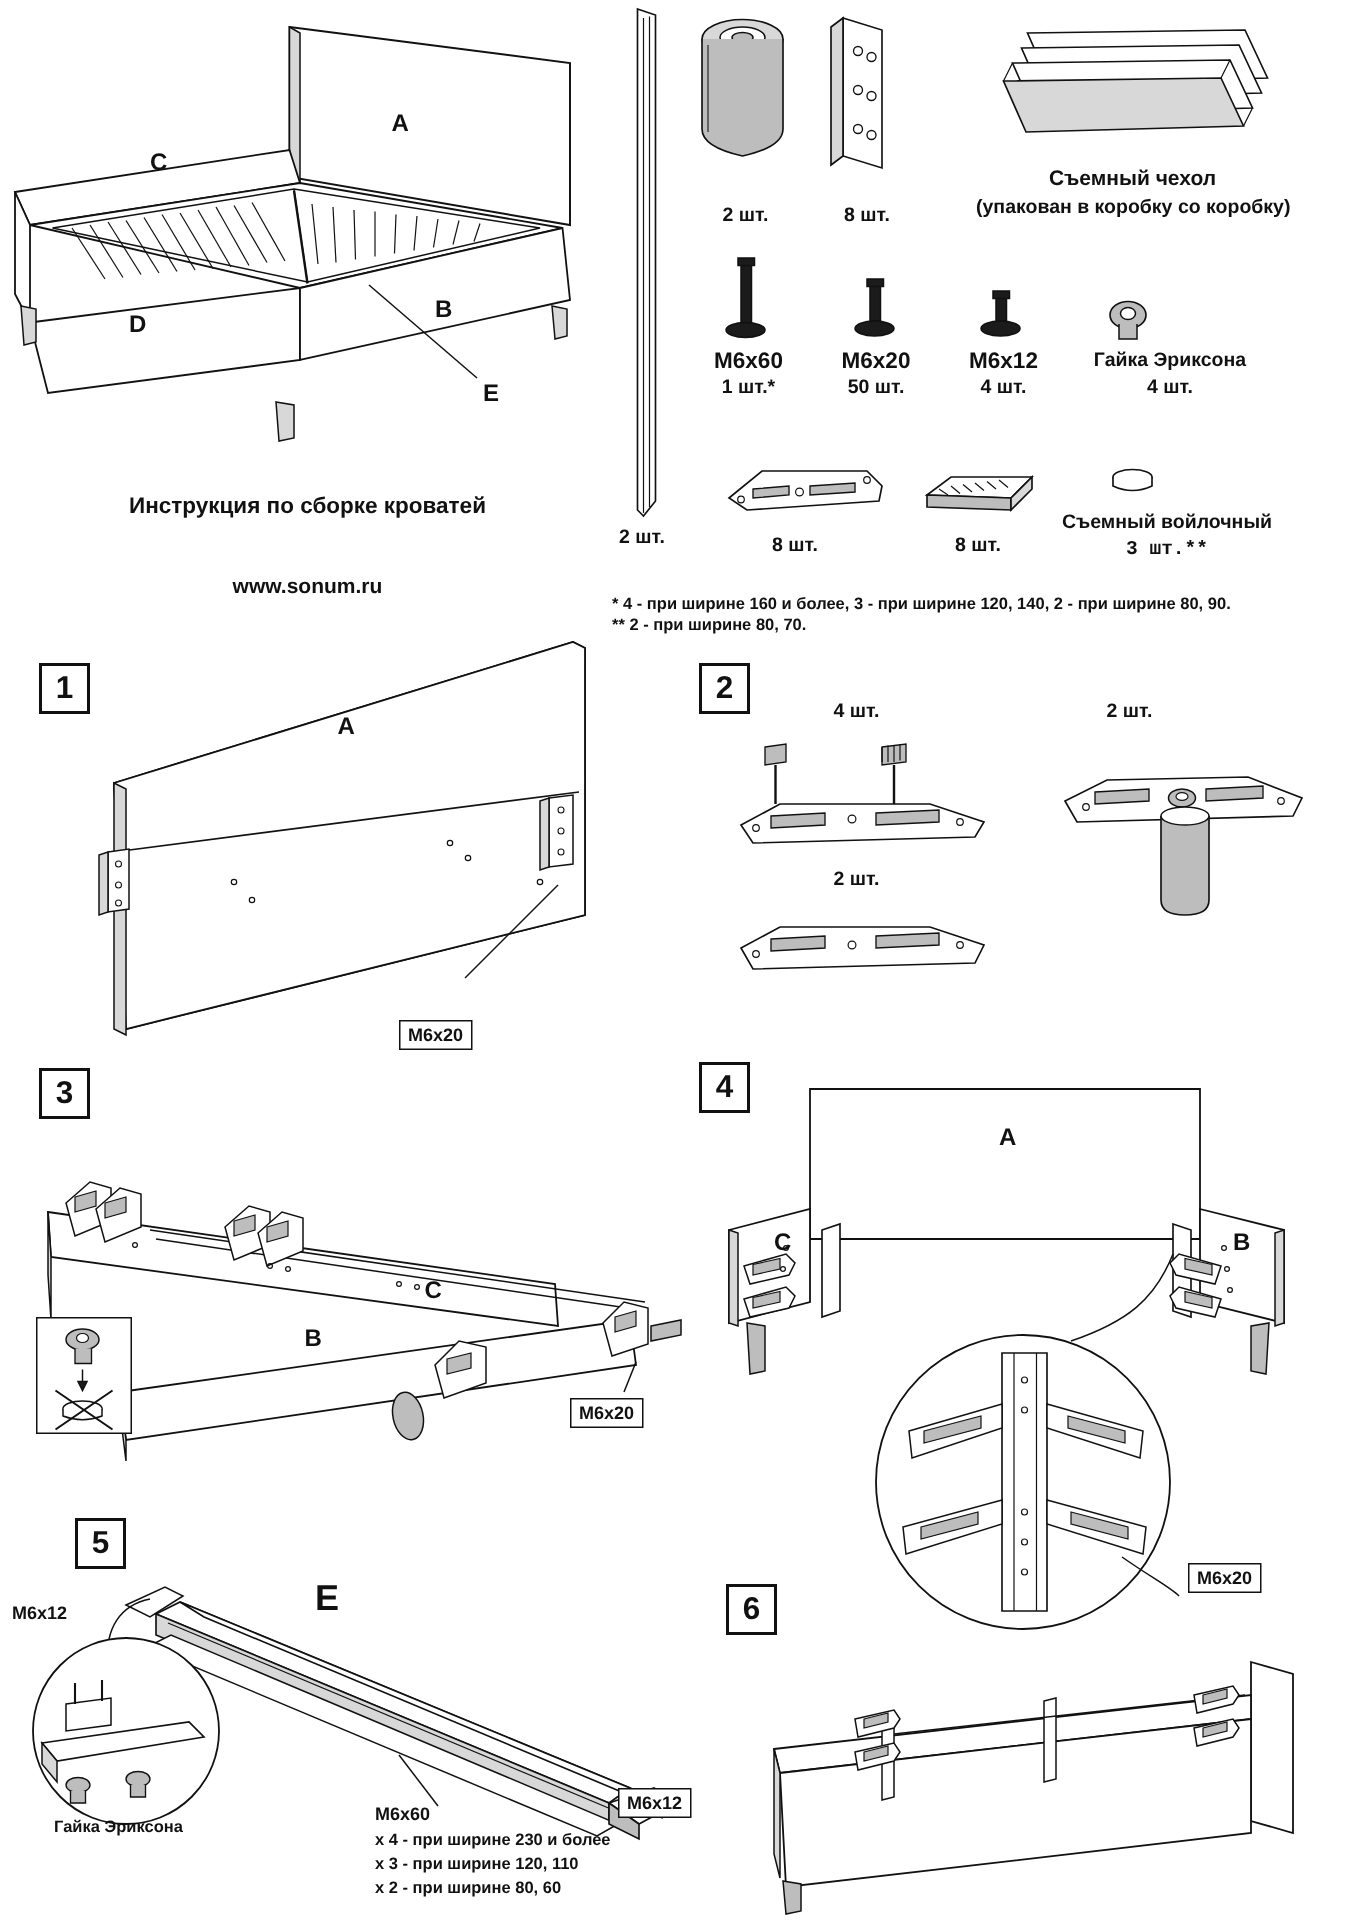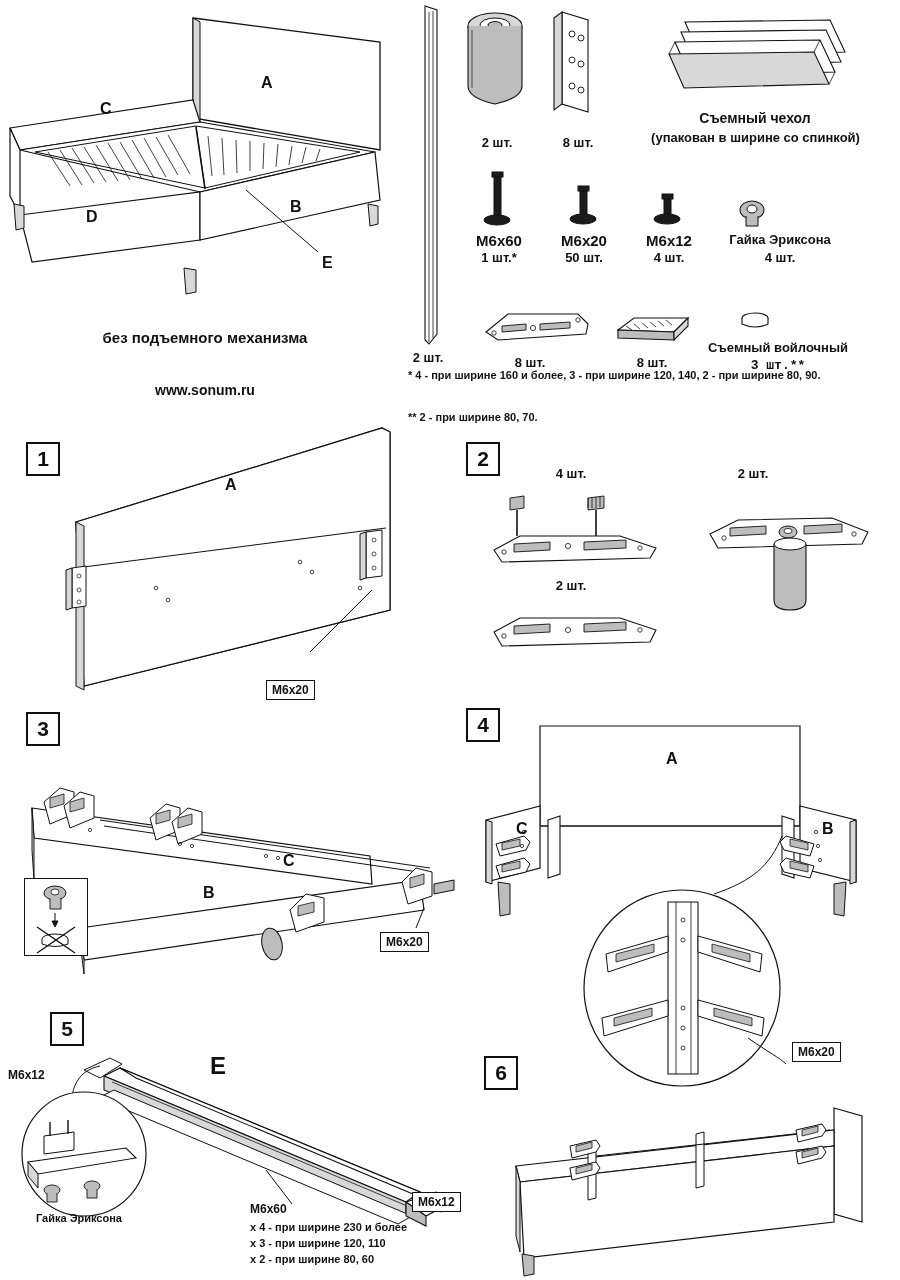--- a/index.html
+++ b/index.html
@@ -71,21 +71,21 @@
     <line class="ln" x1="246" y1="190" x2="318" y2="252" stroke-width="1"></line>
   </svg>
 </div>
 <div class="abs part-letter" style="left:261px;top:74px;">A</div>
 <div class="abs part-letter" style="left:100px;top:100px;">C</div>
 <div class="abs part-letter" style="left:86px;top:208px;">D</div>
 <div class="abs part-letter" style="left:290px;top:198px;">B</div>
 <div class="abs part-letter" style="left:322px;top:254px;">E</div>
 
 <div class="abs title" style="left:40px;top:328px;width:330px;">
-  <div>без подъемного механизма</div>
+  <div>Инструкция по сборке кроватей</div>
 </div>
 <div class="abs url" style="left:40px;top:382px;width:330px;">www.sonum.ru</div>
 
 <div class="abs" style="left:415px;top:4px;">
   <svg width="30" height="345" viewBox="0 0 30 345">
     <polygon class="fillw" points="10,2 22,6 22,330 14,340 10,336" stroke-width="1.1"></polygon>
     <line class="hair" x1="14" y1="8" x2="14" y2="338"></line>
     <line class="hair" x1="18" y1="7" x2="18" y2="334"></line>
   </svg>
 </div>
@@ -119,21 +119,21 @@
 <div class="abs" style="left:655px;top:12px;">
   <svg width="200" height="100" viewBox="0 0 200 100">
     <polygon class="fillw" points="30,10 175,8 190,40 45,44" stroke-width="1.1"></polygon>
     <polygon class="fillw" points="26,20 171,18 186,50 41,54" stroke-width="1.1"></polygon>
     <polygon class="fillw" points="20,30 165,28 180,60 35,64" stroke-width="1.1"></polygon>
     <polygon class="fillg" points="14,42 159,40 174,72 29,76" stroke-width="1.1"></polygon>
     <path class="hair" d="M14,42 L20,30 M159,40 L165,28 M174,72 L180,60"></path>
   </svg>
 </div>
 <div class="abs plain" style="left:630px;top:110px;width:250px;text-align:center;font-size:14px;">Съемный чехол</div>
-<div class="abs plain" style="left:628px;top:130px;width:255px;text-align:center;font-size:13px;">(упакован в ширине со спинкой)</div>
+<div class="abs plain" style="left:628px;top:130px;width:255px;text-align:center;font-size:13px;">(упакован в коробку со коробку)</div>
 
 <div class="abs" style="left:470px;top:170px;">
   <svg width="56" height="60" viewBox="0 0 56 60">
     <rect class="fillk" x="24" y="4" width="7" height="42" stroke-width="1"></rect>
     <ellipse class="fillk" cx="27" cy="50" rx="13" ry="5" stroke-width="1"></ellipse>
     <rect class="fillk" x="22" y="2" width="11" height="5" stroke-width="1"></rect>
   </svg>
 </div>
 <div class="abs qty" style="left:460px;top:232px;width:78px;font-size:15px;">M6x60</div>
 <div class="abs qty" style="left:460px;top:250px;width:78px;">1 шт.*</div>
@@ -199,21 +199,21 @@
 
 <div class="abs" style="left:730px;top:308px;">
   <svg width="50" height="26" viewBox="0 0 50 26">
     <ellipse class="fillw" cx="25" cy="10" rx="13" ry="5" stroke-width="1.1"></ellipse>
     <path class="fillw" d="M12,10 L12,16 Q25,22 38,16 L38,10" stroke-width="1.1"></path>
   </svg>
 </div>
 <div class="abs qty" style="left:678px;top:340px;width:200px;font-size:13px;">Съемный войлочный</div>
 <div class="abs qty" style="left:678px;top:358px;width:200px;font-family:Liberation Mono, monospace;">3 шт.**</div>
 
-<div class="abs note" style="left:408px;top:368px;width:490px;">* 4 - при ширине 160 и более, 3 - при ширине 120, 140, 2 - при ширине 80, 90.</div>
+<div class="abs note" style="left:408px;top:396px;width:490px;">* 4 - при ширине 160 и более, 3 - при ширине 120, 140, 2 - при ширине 80, 90.</div>
 <div class="abs note" style="left:408px;top:410px;width:490px;">** 2 - при ширине 80, 70.</div>
 
 <div class="abs stepnum" style="left:26px;top:442px;">1</div>
 <div class="abs" style="left:60px;top:440px;">
   <svg width="360" height="270" viewBox="0 0 360 270">
     <polygon class="fillw" points="16,112 322,18 330,22 330,200 24,276" stroke-width="1.2" transform="translate(0,-30)"></polygon>
     <polygon class="fillw" points="16,82 322,-12 330,-8 330,170 24,246" stroke-width="1.2"></polygon>
     <line class="ln" x1="16" y1="128" x2="326" y2="88" stroke-width="1.1"></line>
     <polygon class="fillg" points="16,82 24,86 24,250 16,246" stroke-width="1"></polygon>
 

